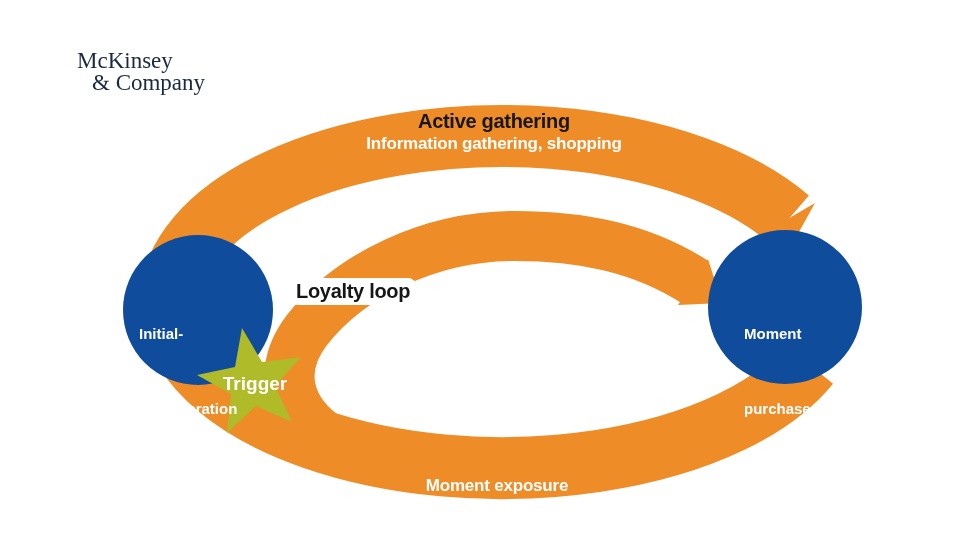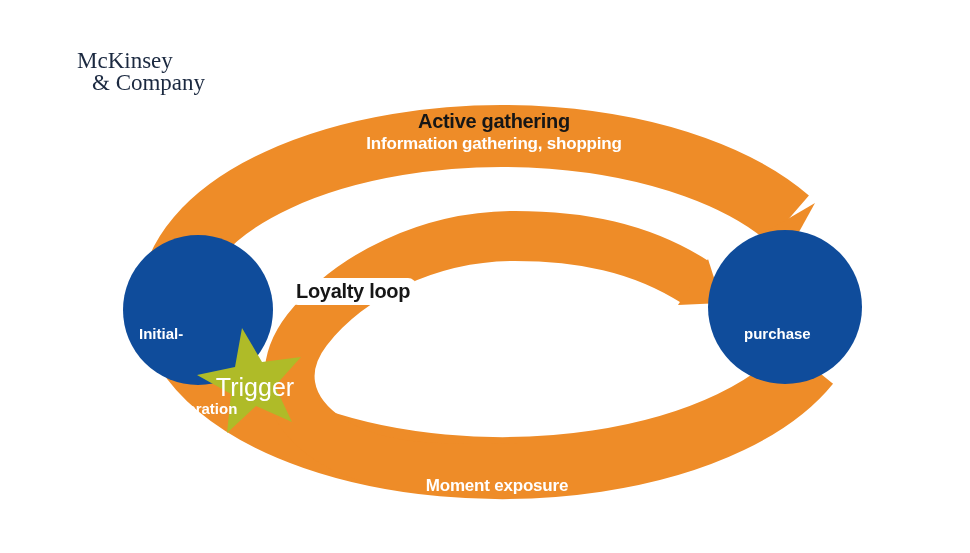--- a/index.html
+++ b/index.html
@@ -46,21 +46,21 @@
   .circle-label {
     font-weight: bold; font-size: 15px; color: #ffffff;
     line-height: 25px;
   }
   .initial-label { left: 139px; top: 271px; width: 125px; }
   .moment-label  { left: 744px; top: 271px; width: 110px; }
 
   .trigger-label {
     left: 203px; top: 373px; width: 104px;
     text-align: center;
-    font-weight: normal; font-size: 25px; color: #ffffff;
+    font-weight: bold; font-size: 19px; color: #ffffff;
   }
 </style>
 </head>
 <body>
 
 <div class="stage">
 
   <svg class="journey" width="970" height="553" viewBox="0 0 970 553">
 
     <path d="M 788.6 219 A 331 166 0 1 0 808.9 364.3" fill="none" stroke-width="62" stroke="#EE8C28"></path>
@@ -90,18 +90,19 @@
 
   <div class="lbl sub-white center post-sub">Moment exposure</div>
 
   <div class="lbl circle-label initial-label">
     <div>Initial-</div>
     <div>consideration</div>
     <div>set</div>
   </div>
 
   <div class="lbl circle-label moment-label">
+    <div>Moment</div>
     <div>purchase</div>
   </div>
 
   <div class="lbl trigger-label">Trigger</div>
 
 </div>
 
 </body></html>

